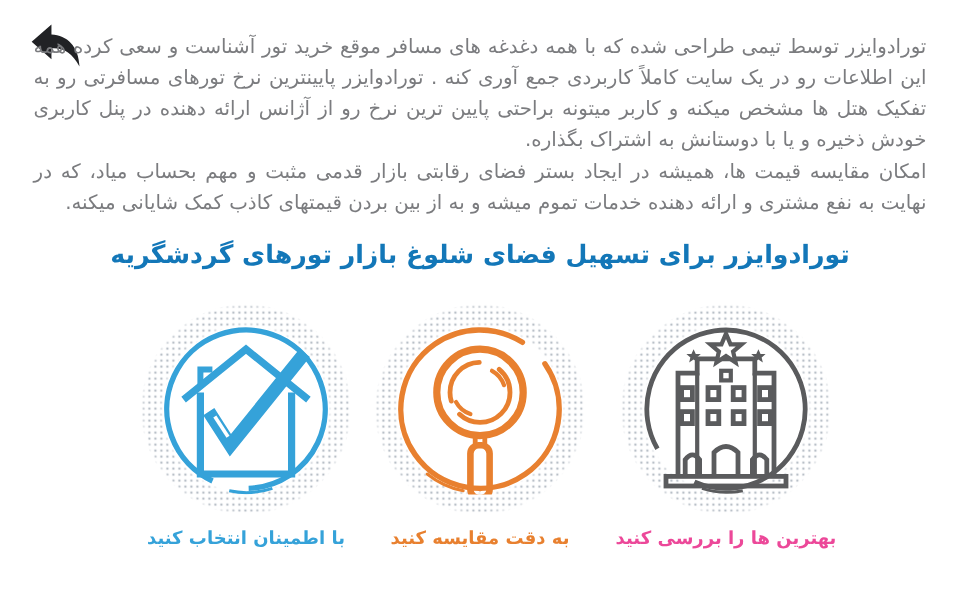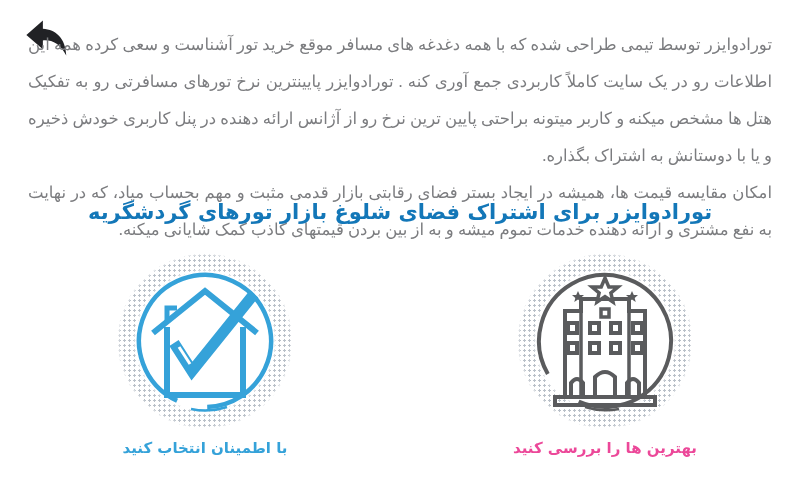--- a/index.html
+++ b/index.html
@@ -11,21 +11,21 @@
   
   .back-btn{
     position:absolute;top:18px;left:25px;width:44px;height:42px;
     cursor:pointer;border:none;background:transparent;padding:0;
   }
   .back-btn svg{width:100%;height:100%;display:block;}
   
   .intro{
     position:absolute;top:26px;right:28px;left:28px;
     direction:rtl;text-align:justify;
-    color:#7b7c7f;font-size:16.5px;line-height:37px;font-family:Liberation Serif, serif;
+    color:#7b7c7f;font-size:16.5px;line-height:26px;
   }
   .intro p{margin:0;}
   
   .headline{
     position:absolute;top:200px;left:0;right:0;
     direction:rtl;text-align:center;
     color:#1377b8;font-size:21px;font-weight:bold;margin:0;
   }
   
   .features{position:absolute;top:270px;left:0;right:0;height:210px;}
@@ -59,21 +59,21 @@
       <path d="M26 2 L2 23 L26 44 L26 31 C40 30 51 36 60 53 C59 28 45 15 26 14 Z" fill="#212225"></path>
     </svg>
   </span>
 </button>
 
 <div class="intro">
   <p>تورادوایزر توسط تیمی طراحی شده که با همه دغدغه های مسافر موقع خرید تور آشناست و سعی کرده همه این اطلاعات رو در یک سایت کاملاً کاربردی جمع آوری کنه . تورادوایزر پایینترین نرخ تورهای مسافرتی رو به تفکیک هتل ها مشخص میکنه و کاربر میتونه براحتی پایین ترین نرخ رو از آژانس ارائه دهنده در پنل کاربری خودش ذخیره و یا با دوستانش به اشتراک بگذاره.</p>
   <p>امکان مقایسه قیمت ها، همیشه در ایجاد بستر فضای رقابتی بازار قدمی مثبت و مهم بحساب میاد، که در نهایت به نفع مشتری و ارائه دهنده خدمات تموم میشه و به از بین بردن قیمتهای کاذب کمک شایانی میکنه.</p>
 </div>
 
-<h1 class="headline">تورادوایزر برای اشتراک فضای شلوغ بازار تورهای گردشگریه</h1>
+<h1 class="headline">تورادوایزر برای تسهیل فضای شلوغ بازار تورهای گردشگریه</h1>
 
 <div class="features">
 
   <div class="feature feature-review">
     <div class="circle-wrap">
       <span class="halo"></span>
       <svg viewBox="-71 -71 142 142" xmlns="http://www.w3.org/2000/svg" fill="none" stroke="#5a5b5d" stroke-width="4" stroke-linejoin="miter">
         <circle r="66" stroke-dasharray="372 43" transform="rotate(150)"></circle>
         <path d="M14 68 A 69 69 0 0 1 -20 66" stroke-width="2.5"></path>
 
@@ -97,20 +97,39 @@
         <path d="M22 56 V42 Q28 34 34 42 V56"></path>
 
         <path d="M-27 -50 l1.8 4.1 4.2 0 -3.3 2.8 1 4.2 -3.7 -2.5 -3.7 2.5 1 -4.2 -3.3 -2.8 4.2 0 Z" fill="#5a5b5d" stroke="none"></path>
         <path d="M27 -50 l1.8 4.1 4.2 0 -3.3 2.8 1 4.2 -3.7 -2.5 -3.7 2.5 1 -4.2 -3.3 -2.8 4.2 0 Z" fill="#5a5b5d" stroke="none"></path>
         <path d="M0 -63 L3.8 -54 L13 -54 L5.9 -48 L8 -39 L0 -44.4 L-8 -39 L-5.9 -48 L-13 -54 L-3.8 -54 Z" fill="#ffffff" stroke-width="3.5"></path>
       </svg>
     </div>
     <span class="feature-label">بهترین ها را بررسی کنید</span>
   </div>
 
+  <div class="feature feature-compare">
+    <div class="circle-wrap">
+      <span class="halo"></span>
+      <svg viewBox="-71 -71 142 142" xmlns="http://www.w3.org/2000/svg" fill="none" stroke="#e8802f" stroke-width="4.5" stroke-linecap="round">
+        <circle r="66" stroke-dasharray="388 27" transform="rotate(-35)"></circle>
+        <path d="M-14 68 A 69 69 0 0 1 -44 54" stroke-width="2.5"></path>
+
+        <circle cy="-14" r="36" stroke-width="6"></circle>
+        <circle cy="-14" r="25" stroke-width="4" stroke-dasharray="58 13 46 18 24 10"></circle>
+        <path d="M10 -32 A 21 21 0 0 1 20 -20" stroke-width="3.5"></path>
+        <path d="M-20 -6 A 21 21 0 0 0 -8 4" stroke-width="3.5"></path>
+
+        <path d="M-4 22 L-4 30 M4 22 L4 30" stroke-width="4"></path>
+        <rect x="-8" y="30" width="16" height="44" rx="7" stroke-width="5.5"></rect>
+        <path d="M0 66 L0 66.5" stroke-width="4"></path>
+      </svg>
+    </div>
+    <span class="feature-label">به دقت مقایسه کنید</span>
+  </div>
 
   <div class="feature feature-choose">
     <div class="circle-wrap">
       <span class="halo"></span>
       <svg viewBox="-71 -71 142 142" xmlns="http://www.w3.org/2000/svg" fill="none" stroke="#35a2d9" stroke-width="4.5">
         <circle r="66" stroke-dasharray="383 32" transform="rotate(115)"></circle>
         <path d="M22 66 A 69 69 0 0 1 -14 68" stroke-width="2.5"></path>
 
         <path d="M-52 -8 L0 -50 L52 -8" stroke-width="6" stroke-linejoin="miter"></path>
         <path d="M-38 -19 V-33 H-28" stroke-width="5"></path>

